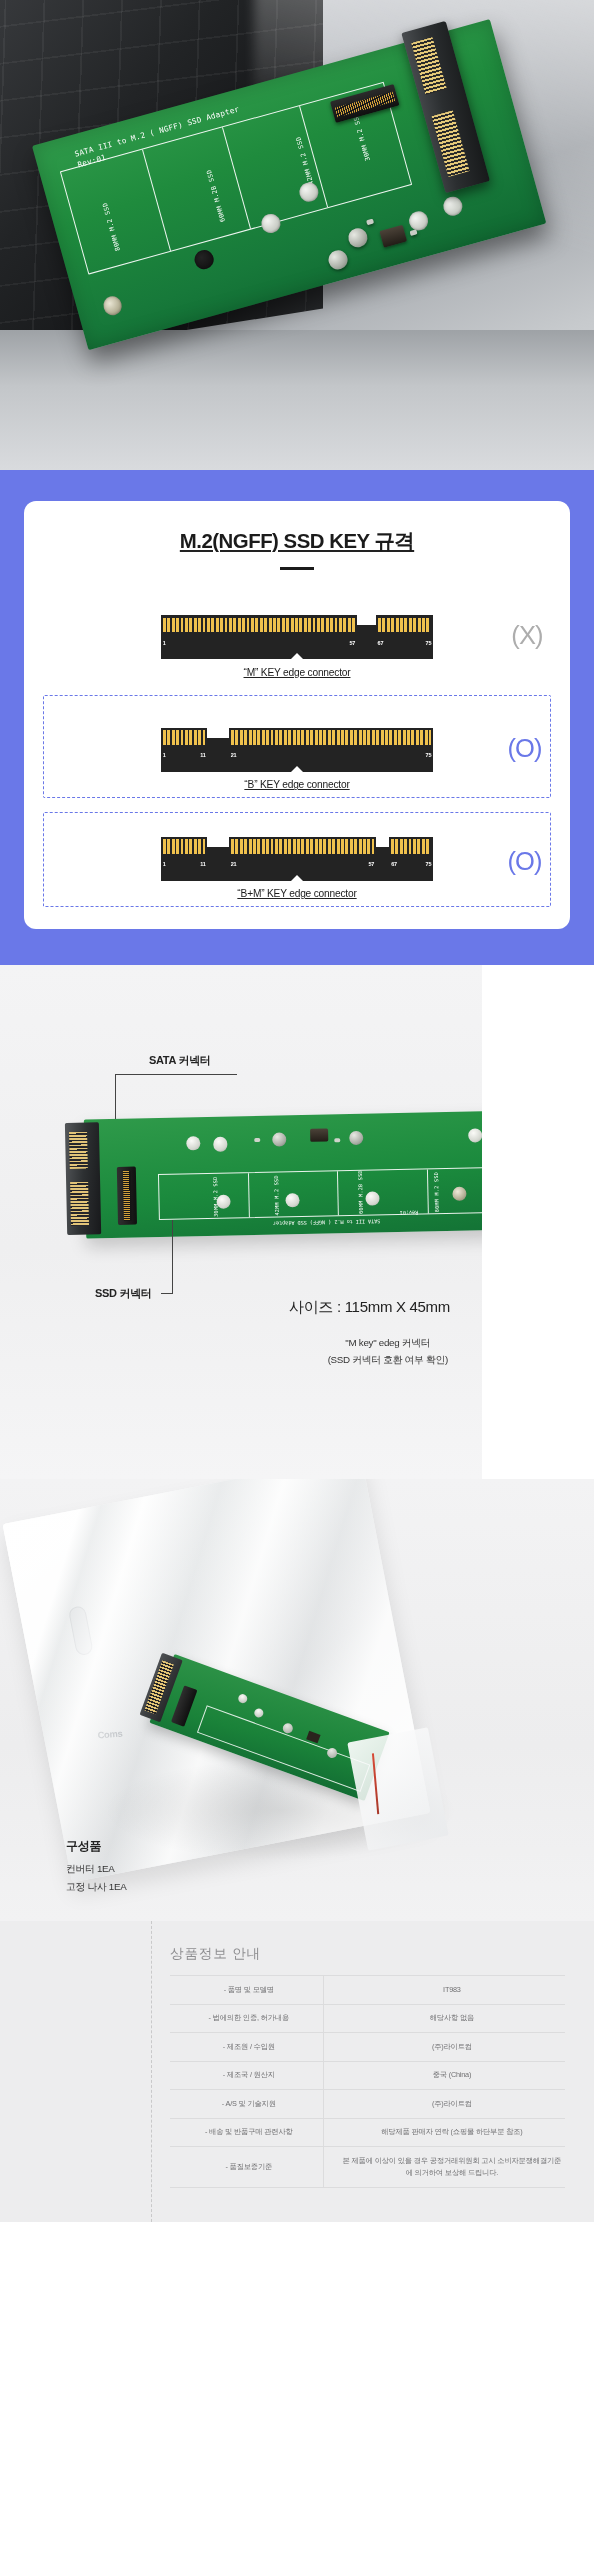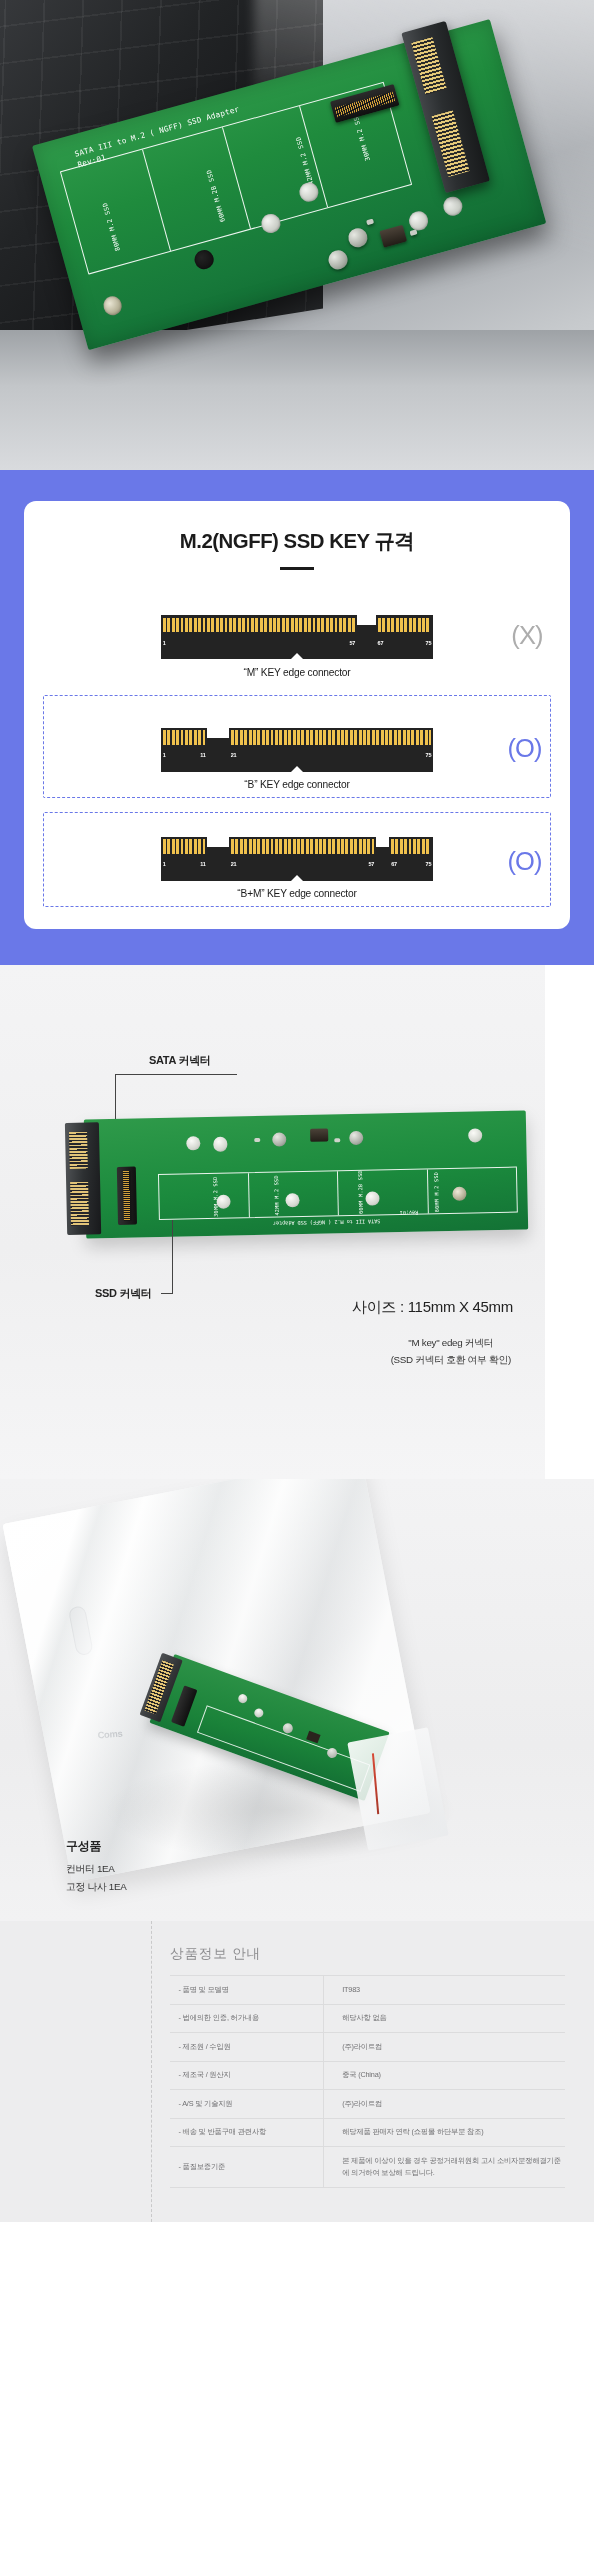--- a/index.html
+++ b/index.html
@@ -114,21 +114,21 @@
     box-shadow:0 1.7px 3.4px rgba(0,0,0,.45);
   }
   .pcb .comp.cap{ width:18.7px; height:18.7px; border-radius:50%;
     background:radial-gradient(circle at 35% 30%,#e7e9e3,#a9ada5 60%,#6e726a);}
   .pcb .comp.ic{ width:24px; height:17px;
     background:linear-gradient(180deg,#4b4238,#221d17); }
   .pcb .comp.sm{ width:6.8px; height:5.1px; background:#c9cdc5; }
 
   
   .keyspec{
-    width:594px; background:#6a78e8; padding:31px 24px 36px;
+    width:594px; background:#6a78e8; padding:31px 24px 36px;text-decoration:underline;
   }
   .card{
     background:#fff; border-radius:12px; padding:25.5px 18.7px 22px;
   }
   .card h1{
     text-align:center; font-size:20.4px; font-weight:bold; letter-spacing:-0.5px;
     color:#1b1b1b;
   }
   .rule{
     width:34px; height:3px; background:#1b1b1b; margin:12.7px auto 14.4px;
@@ -181,21 +181,21 @@
   .conn .num{
     position:absolute; top:24.6px; font-size:5.5px; color:#fff;
     font-weight:bold; letter-spacing:-0.2px;
   }
   .conncap{
     text-align:center; font-size:10.2px; color:#1b1b1b; margin-top:7.6px; letter-spacing:-0.2px;
   }
 
   
   .detail{
-    position:relative; width:545px; height:514px;
+    position:relative; width:482px; height:514px;
     background:linear-gradient(180deg,#f4f4f5,#efeff0 55%,#f5f5f6);
     overflow:hidden;
   }
   .lead{
     position:absolute; font-size:11px; font-weight:bold; color:#222; letter-spacing:-0.3px;
   }
   .leadline{ position:absolute; background:#444; }
   .detail .board2{
     position:absolute; left:85px; top:150px; width:442px; height:119px;
     transform:rotate(-1.2deg);
@@ -377,21 +377,21 @@
   .info{
     margin-left:170px; margin-right:29px;
   }
   .info h2{
     font-size:13.6px; color:#8e8e90; font-weight:normal; letter-spacing:0.8px;
     margin-bottom:12px;
   }
   .info table{ width:100%; border-collapse:collapse; }
   .info td{
     padding:7.6px 3.4px; font-size:7.3px; color:#6f6f71; letter-spacing:-0.2px;
-    border-top:0.8px solid #dcdcdd; vertical-align:middle; line-height:1.7;
+    border-top:0.8px solid #dcdcdd; vertical-align:middle; line-height:1.7;text-align:center;
   }
   .info tr:last-child td{ border-bottom:0.8px solid #dcdcdd; }
   .info td.k{ width:153px; border-right:0.8px solid #dcdcdd; padding-left:8.5px; }
   .info td.v{ padding-left:18.7px; }
 </style>
 </head>
 <body>
 
 <div class="page">
 

